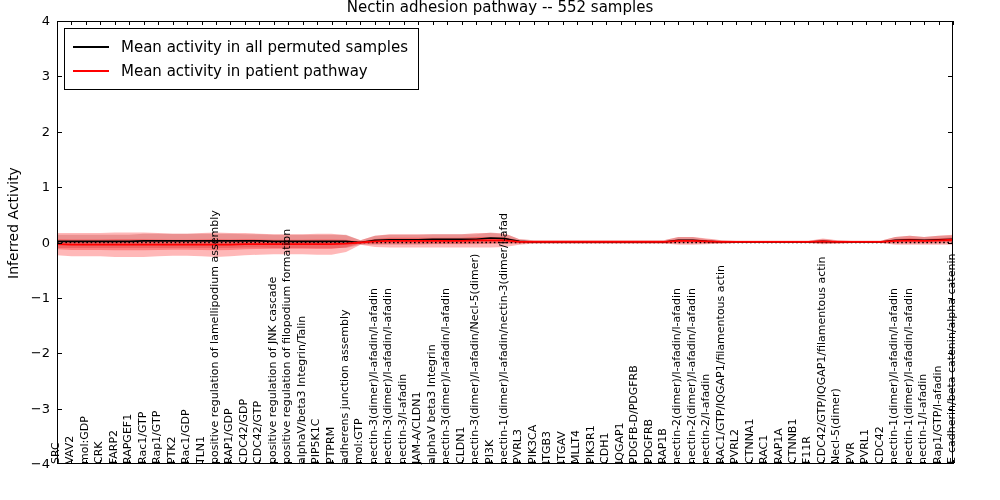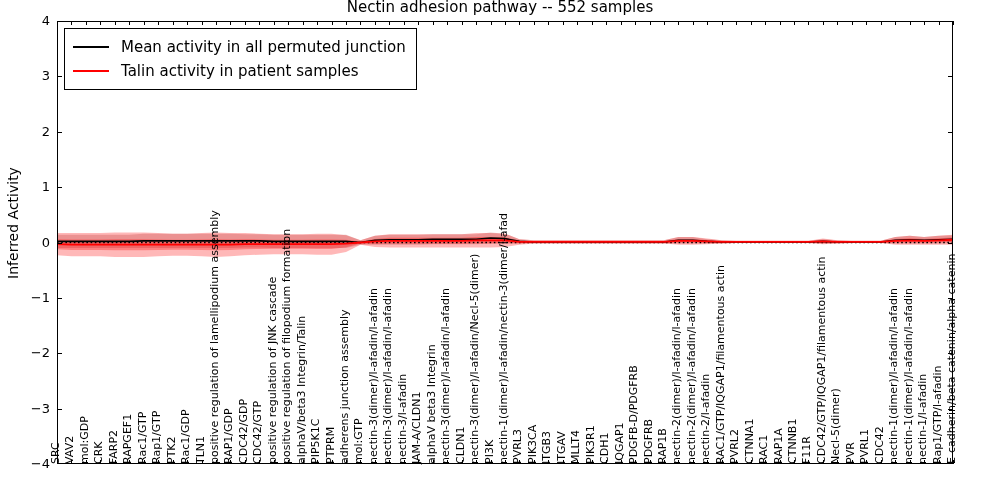--- a/index.html
+++ b/index.html
@@ -291,21 +291,21 @@
       <div style="position: absolute; left: 924.097px; top: 21px; width: 1px; height: 4px; background: rgb(0, 0, 0);"></div>
       <div style="position: absolute; left: 938.548px; top: 460px; width: 1px; height: 4px; background: rgb(0, 0, 0);"></div>
       <div style="position: absolute; left: 938.548px; top: 21px; width: 1px; height: 4px; background: rgb(0, 0, 0);"></div>
       <div style="position: absolute; left: 953px; top: 460px; width: 1px; height: 4px; background: rgb(0, 0, 0);"></div>
       <div style="position: absolute; left: 953px; top: 21px; width: 1px; height: 4px; background: rgb(0, 0, 0);"></div>
     </div>
 
   <div class="legend">
     <div class="legend-row">
       <span class="legend-line"></span>
-      <span class="legend-text">Mean activity in all permuted junction</span>
+      <span class="legend-text">Mean activity in all permuted samples</span>
     </div>
     <div class="legend-row">
       <span class="legend-line red"></span>
-      <span class="legend-text">Talin activity in patient samples</span>
+      <span class="legend-text">Mean activity in patient pathway</span>
     </div>
   </div>
 
 </div>
 
 </body></html>

